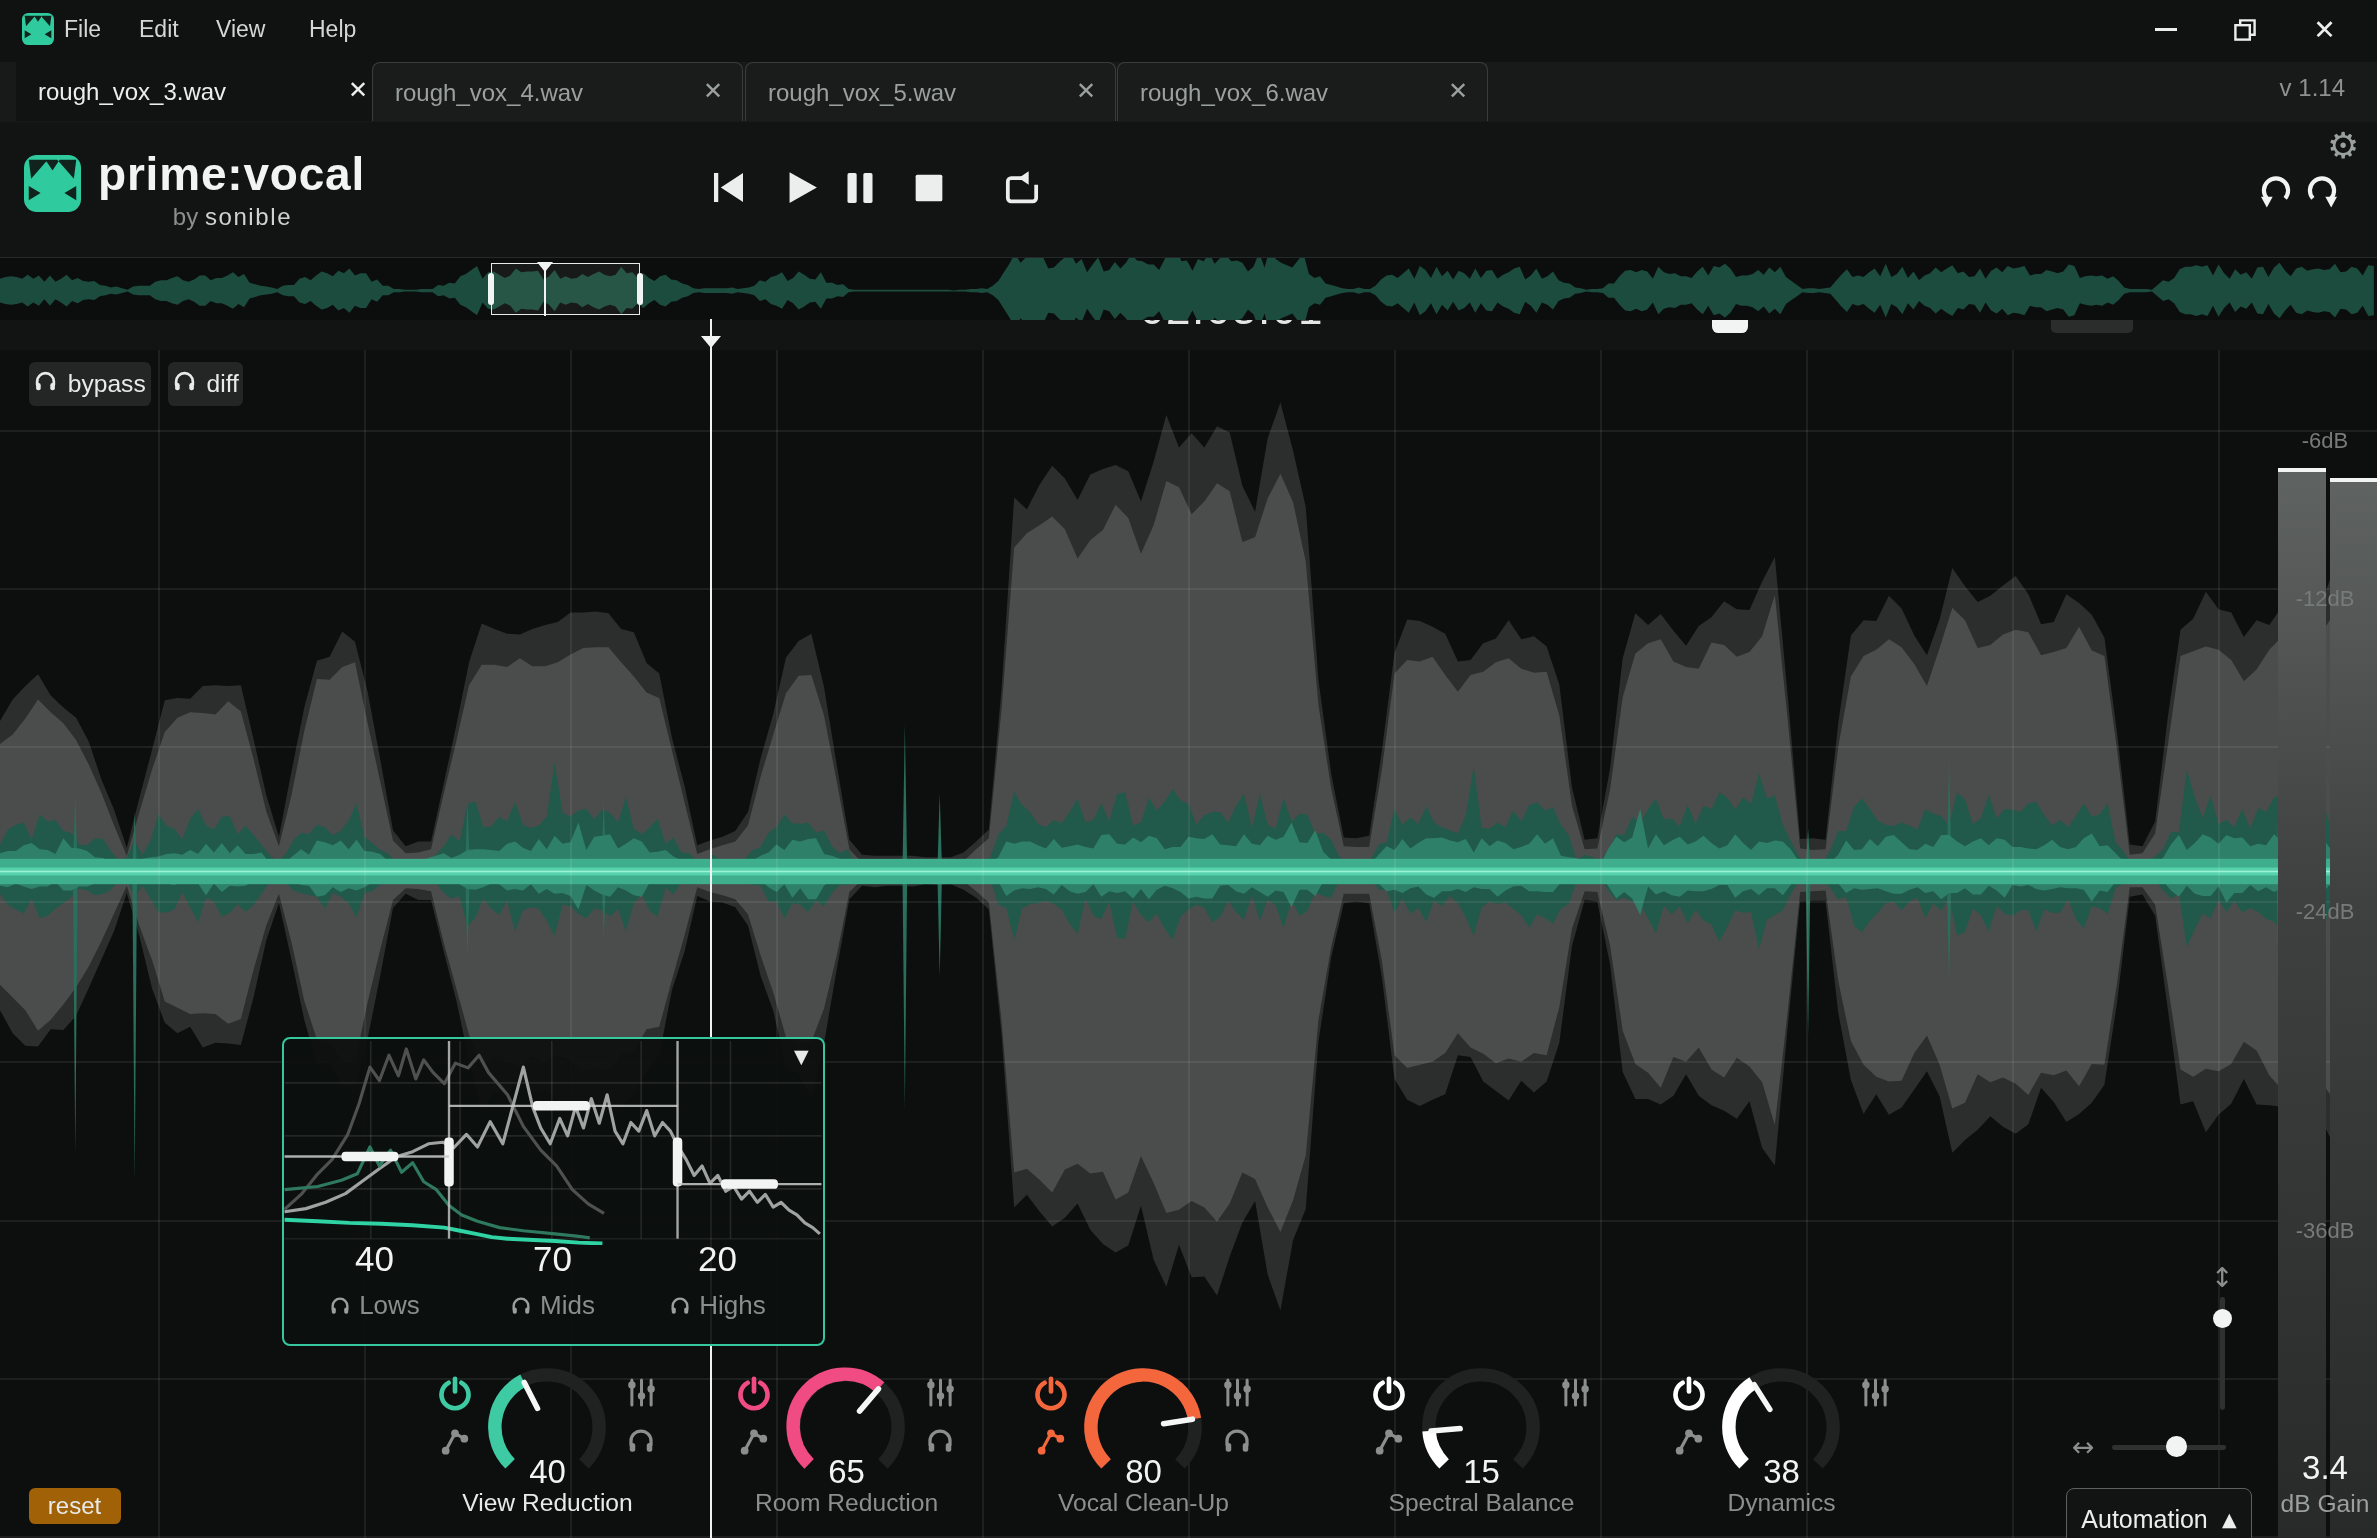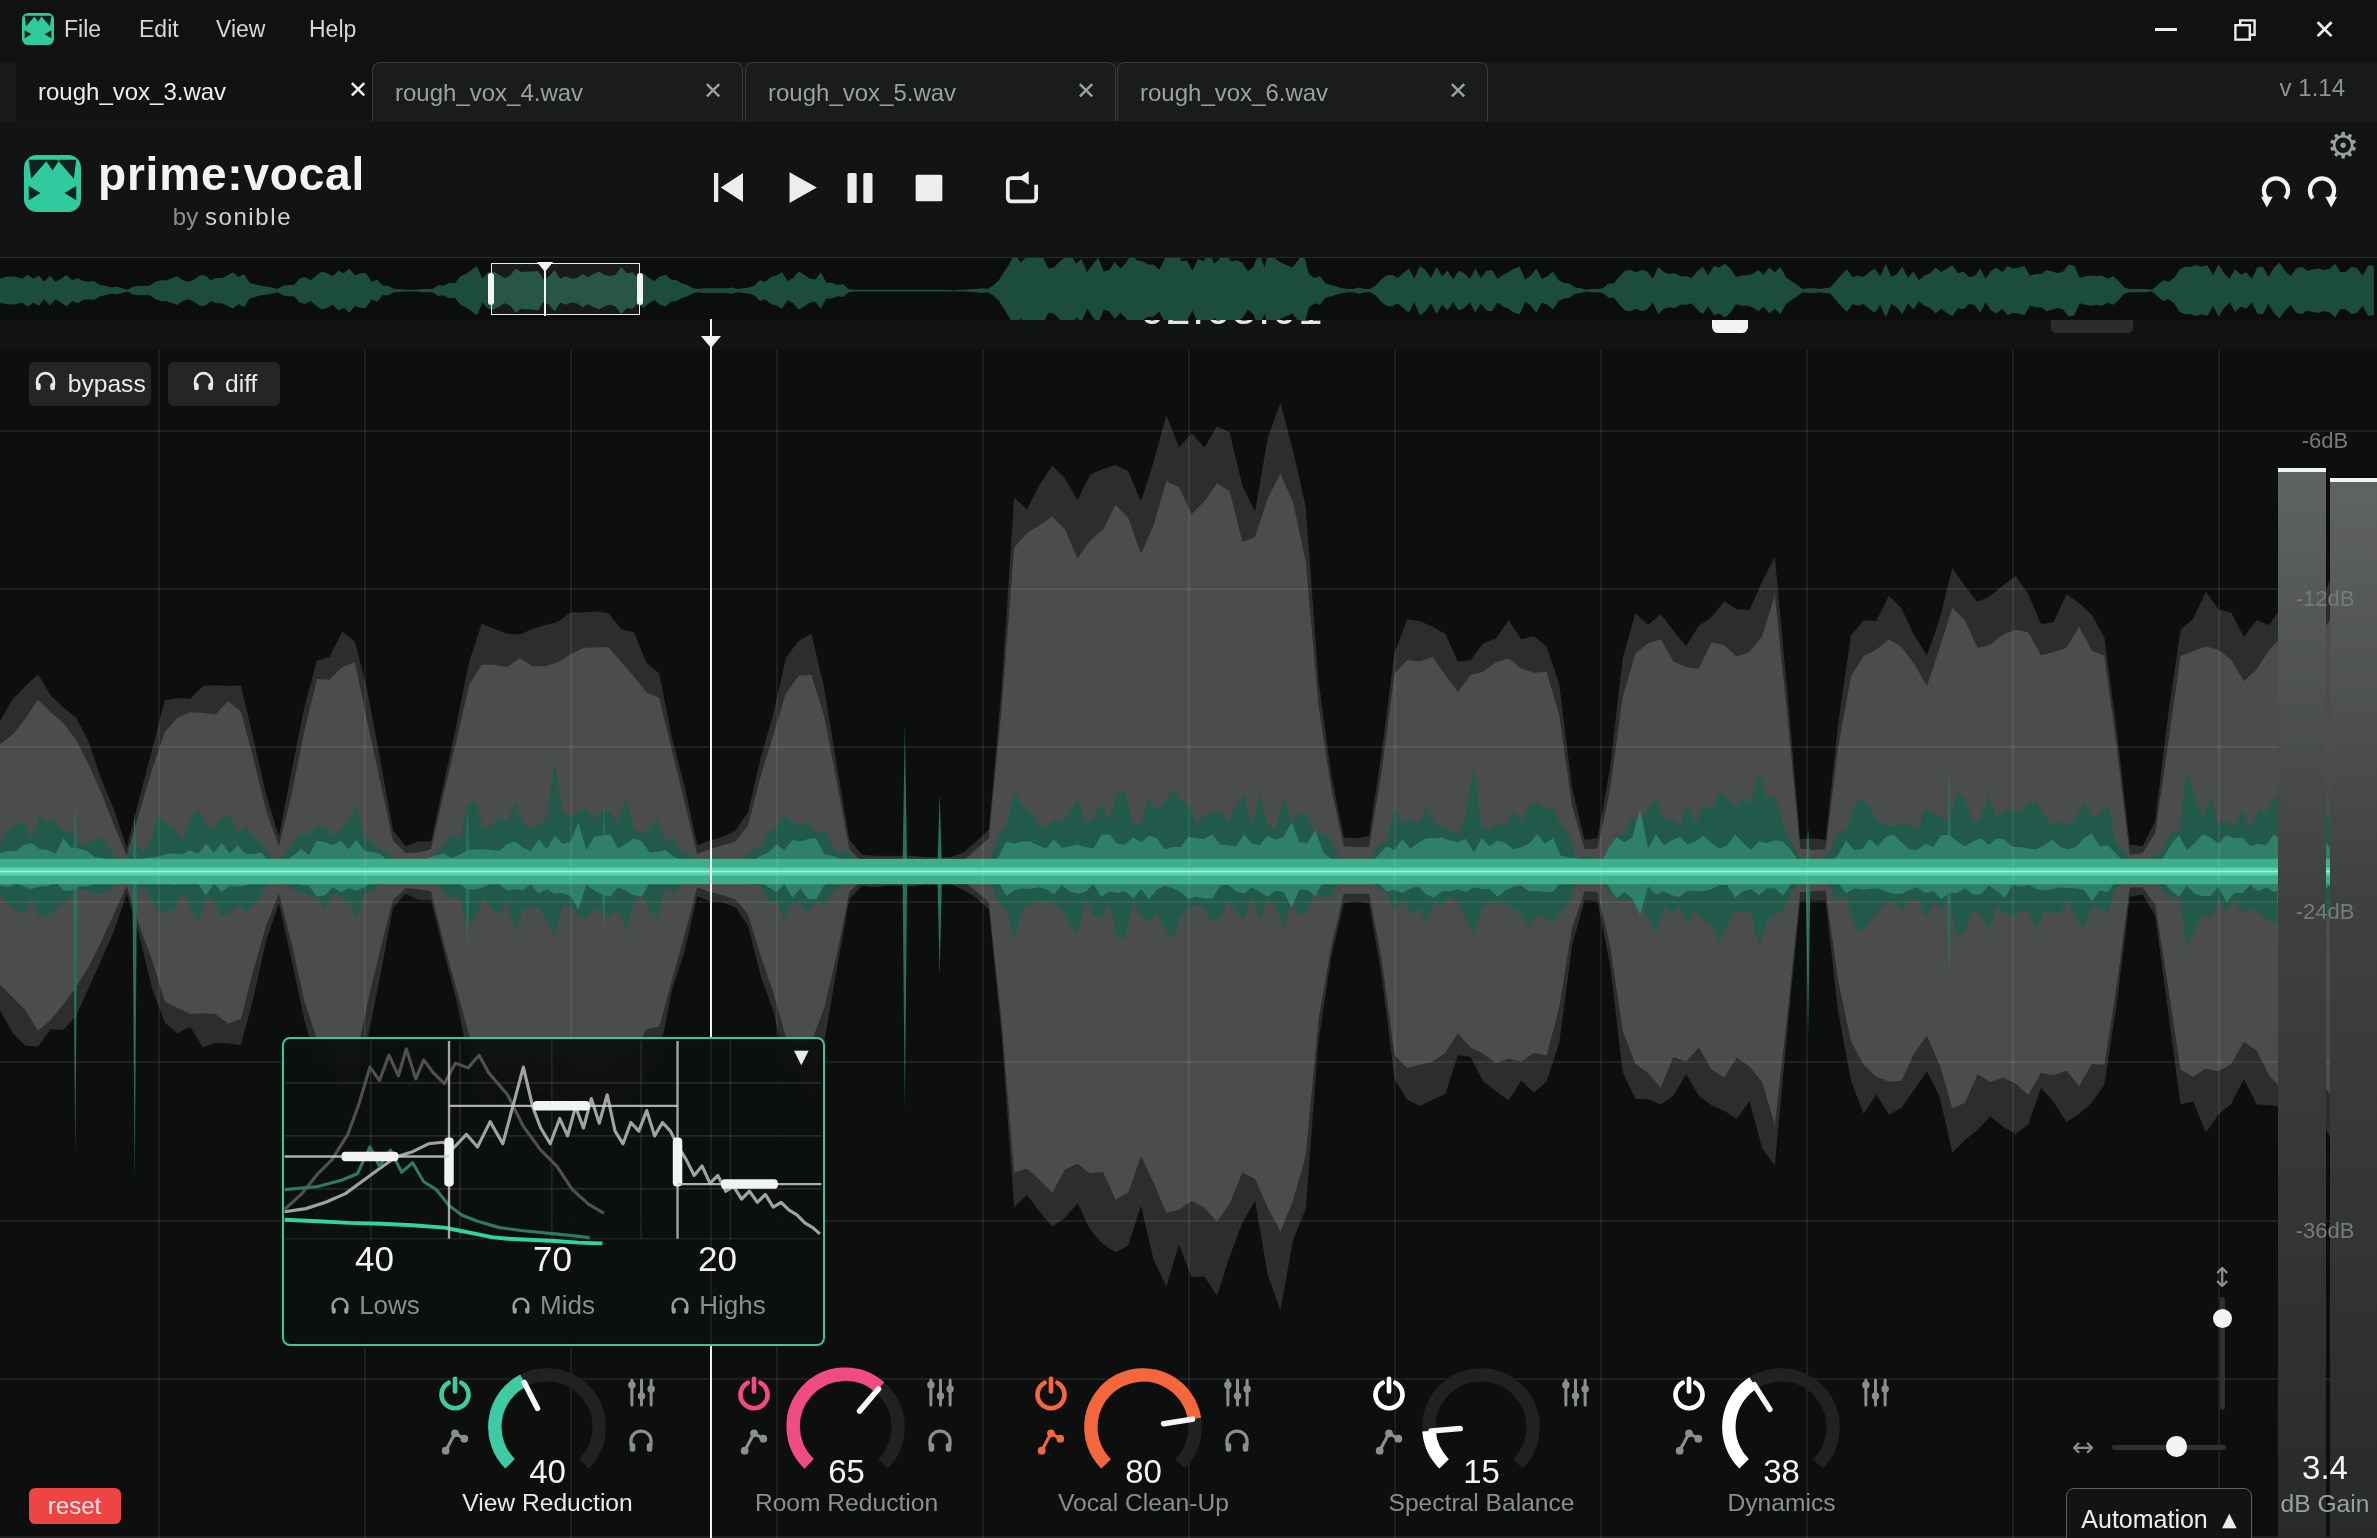--- a/index.html
+++ b/index.html
@@ -65,21 +65,21 @@
   .band-col{top:200px;width:119px;text-align:center;}
   .band-value{font-size:35px;color:#f2f4f3;}
   .band-label-row{display:flex;align-items:center;justify-content:center;gap:8px;margin-top:11px;}
   .band-label{font-size:26px;color:#8a8f8e;}
   
   .module{top:1359px;width:285px;height:179px;z-index:7;}
   .m-ico{position:absolute;display:flex;align-items:center;justify-content:center;}
   .m-value{position:absolute;left:0;top:94px;width:285px;text-align:center;font-size:33px;color:#f2f4f3;}
   .m-label{position:absolute;left:0;top:130px;width:285px;text-align:center;font-size:24.6px;}
   
-  #reset-btn{left:28.5px;top:1488px;width:92px;height:36px;background:#ef4444;border-radius:6.3px;
+  #reset-btn{left:28.5px;top:1488px;width:92px;height:36px;background:#a16207;border-radius:6.3px;
              display:flex;align-items:center;justify-content:center;font-size:24px;color:#e8eaea;z-index:7;}
   #vzoom-icon{left:2211px;top:1262px;font-size:27px;color:#8a8f8e;z-index:8;}
   #vzoom-track{left:2220px;top:1297px;width:4.8px;height:113px;border-radius:2.4px;background:#2e3130;z-index:8;}
   #vzoom-thumb{left:2213px;top:1309px;width:19px;height:19px;border-radius:50%;background:#f2f4f3;z-index:9;}
   #hzoom-icon{left:2072px;top:1431px;font-size:27px;color:#8a8f8e;z-index:8;}
   #hzoom-track{left:2112px;top:1445px;width:114px;height:4.8px;border-radius:2.4px;background:#2e3130;z-index:8;}
   #hzoom-thumb{left:2166px;top:1436px;width:20.6px;height:20.6px;border-radius:50%;background:#f2f4f3;z-index:9;}
   #automation-btn{left:2066px;top:1488px;width:184px;height:60px;border:1.6px solid #5b5f5e;border-radius:8px;
                   display:flex;align-items:center;justify-content:center;gap:14.3px;font-size:25px;color:#eceeee;z-index:9;background:#121414;}
   #gain-value{left:2279px;top:1449px;width:92px;text-align:center;font-size:33px;color:#f2f4f3;z-index:9;}
@@ -283,21 +283,21 @@
   <div id="playhead" class="abs"></div>
 
   <div class="abs mon-btn" style="left:28.5px;width:122px">
     <span><svg viewBox="0 0 24 24" width="25" height="25">
           <path d="M4 15v-3a8 8 0 0 1 16 0v3" stroke="#e9ebea" stroke-width="2.6" fill="none" stroke-linecap="round"></path>
           <rect x="3" y="13.5" width="4.4" height="7" rx="2" fill="#e9ebea"></rect>
           <rect x="16.6" y="13.5" width="4.4" height="7" rx="2" fill="#e9ebea"></rect>
         </svg></span>
     <span>bypass</span>
   </div>
-  <div class="abs mon-btn" style="left:168px;width:112px">
+  <div class="abs mon-btn" style="left:168px;width:75px">
     <span><svg viewBox="0 0 24 24" width="25" height="25">
           <path d="M4 15v-3a8 8 0 0 1 16 0v3" stroke="#e9ebea" stroke-width="2.6" fill="none" stroke-linecap="round"></path>
           <rect x="3" y="13.5" width="4.4" height="7" rx="2" fill="#e9ebea"></rect>
           <rect x="16.6" y="13.5" width="4.4" height="7" rx="2" fill="#e9ebea"></rect>
         </svg></span>
     <span>diff</span>
   </div>
 
   <div id="popup" class="abs">
     <svg id="popup-svg" width="538" height="204" style="position:absolute;left:0;top:1.6px" viewBox="358 1312 679 258">

